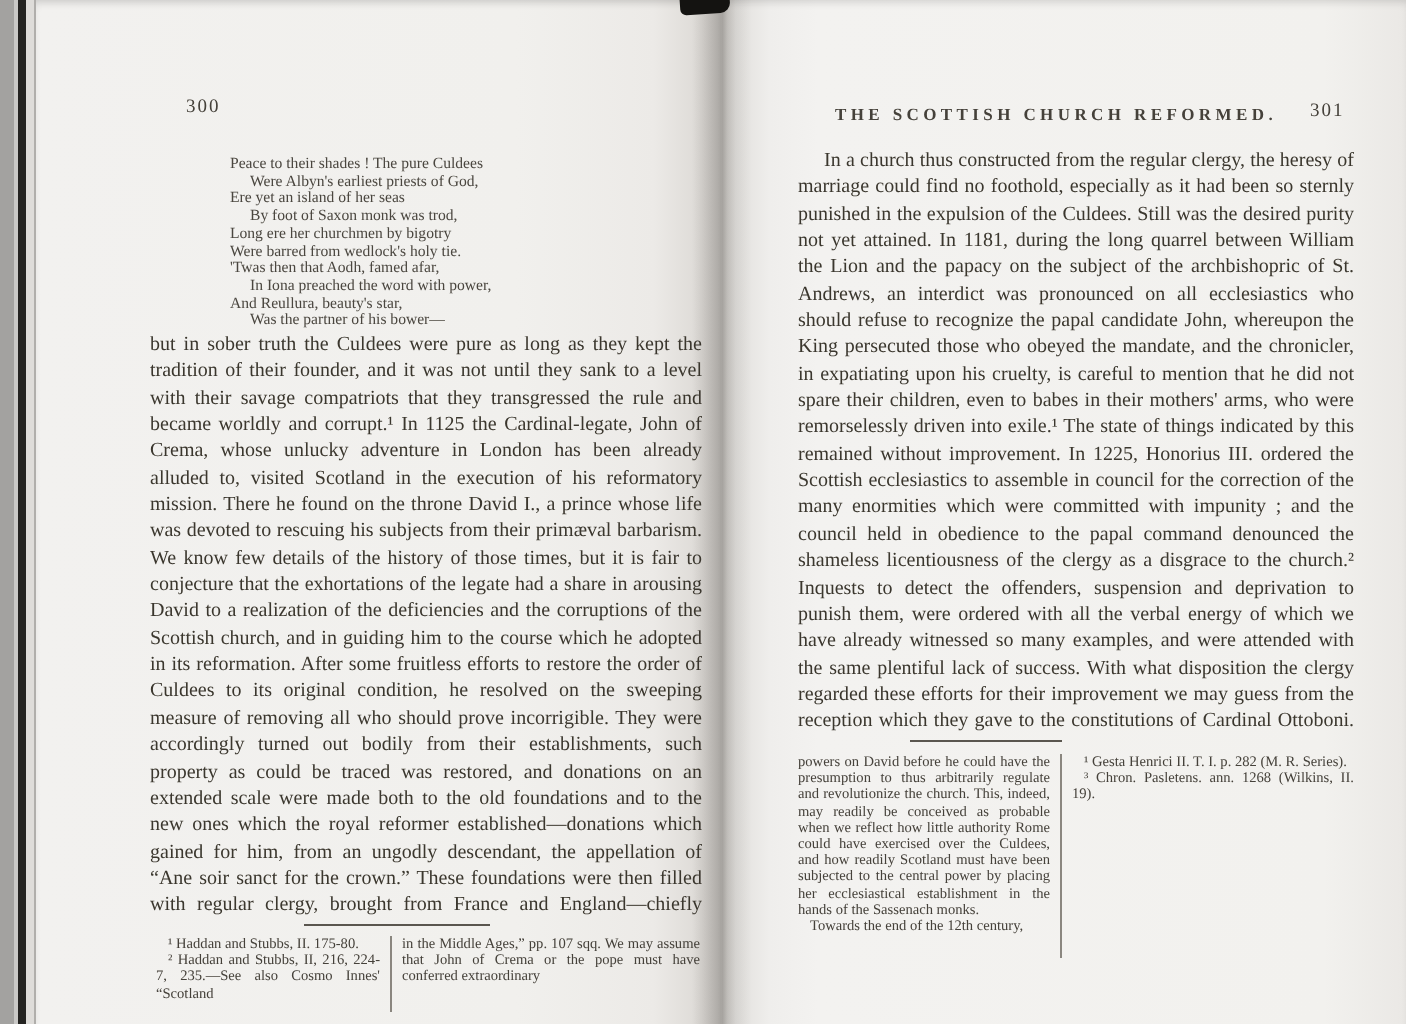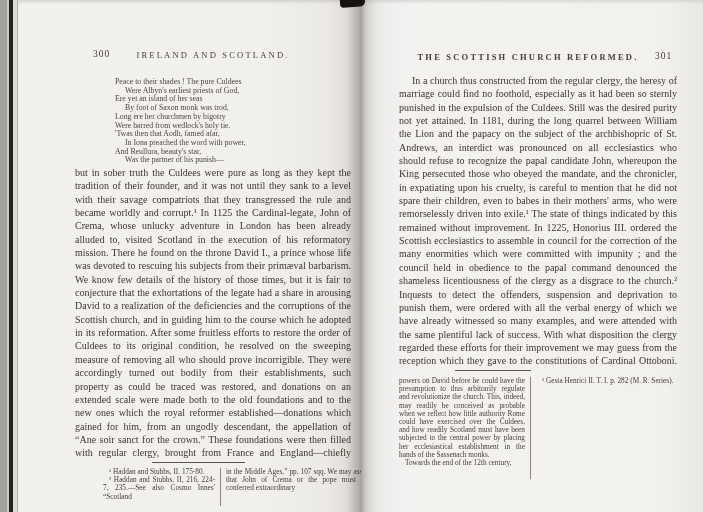--- a/index.html
+++ b/index.html
@@ -71,40 +71,39 @@
 <div id="stage">
 
   <div class="strip s1"></div>
   <div class="strip s2"></div>
   <div class="strip s3"></div>
   <div class="strip s4"></div>
   <div class="strip s5"></div>
 
   <div class="page" id="left-page">
     <div class="page-num" style="left:75px;top:49px;">300</div>
-    <div class="running-head" style="left:57px;top:50px;width:276px;">IRELAND AND SCOTLAND.</div>
 
     <div class="poem" style="left:97px;top:78px;">
       <div class="pl">Peace to their shades !  The pure Culdees</div>
       <div class="pl ind">Were Albyn's earliest priests of God,</div>
       <div class="pl">Ere yet an island of her seas</div>
       <div class="pl ind">By foot of Saxon monk was trod,</div>
       <div class="pl">Long ere her churchmen by bigotry</div>
       <div class="pl">Were barred from wedlock's holy tie.</div>
       <div class="pl">'Twas then that Aodh, famed afar,</div>
       <div class="pl ind">In Iona preached the word with power,</div>
       <div class="pl">And Reullura, beauty's star,</div>
-      <div class="pl ind">Was the partner of his punish—</div>
+      <div class="pl ind">Was the partner of his bower—</div>
     </div>
 
     <div class="body-text" style="left:57px;top:166px;width:276px;height:296px;overflow:hidden;">but in sober truth the Culdees were pure as long as they kept the tradition of their founder, and it was not until they sank to a level with their savage compatriots that they transgressed the rule and became worldly and corrupt.¹  In 1125 the Cardinal-legate, John of Crema, whose unlucky adventure in London has been already alluded to, visited Scotland in the execution of his reformatory mission. There he found on the throne David I., a prince whose life was devoted to rescuing his subjects from their primæval barbarism.  We know few details of the history of those times, but it is fair to conjecture that the exhortations of the legate had a share in arousing David to a realization of the deficiencies and the corruptions of the Scottish church, and in guiding him to the course which he adopted in its reformation.  After some fruitless efforts to restore the order of Culdees to its original condition, he resolved on the sweeping measure of removing all who should prove incorrigible.  They were accordingly turned out bodily from their establishments, such property as could be traced was restored, and donations on an extended scale were made both to the old foundations and to the new ones which the royal reformer established—donations which gained for him, from an ungodly descendant, the appellation of “Ane soir sanct for the crown.”  These foundations were then filled with regular clergy, brought from France and England—chiefly canons of the order of St. Augustin—and the unfortunate Culdees were turned adrift unless they would promise to observe the strictness of monastic rule.  It is probable that in a few places they did so, for references to Culdees still occur occasionally even in the next century, but these measures were effective and practically they and their customs disappeared together.²</div>
 
     <div class="foot-rule" style="left:134px;top:462px;width:93px;"></div>
 
-    <div class="footnotes" style="left:60px;top:468px;width:272px;height:38px;overflow:hidden;margin-left:25px;">
+    <div class="footnotes" style="left:60px;top:468px;width:272px;height:38px;overflow:hidden;">
       <div class="fcol" style="flex:0 0 112px;">
         <p>¹ Haddan and Stubbs, II. 175-80.</p>
         <p>² Haddan and Stubbs, II, 216, 224-7, 235.—See also Cosmo Innes' “Scotland</p>
       </div>
       <div class="fdivider"></div>
       <div class="fcol" style="flex:1;">
         <p style="text-indent:0;">in the Middle Ages,” pp. 107 sqq.  We may assume that John of Crema or the pope must have conferred extraordinary</p>
       </div>
     </div>
   </div>
@@ -118,20 +117,21 @@
     <div class="foot-rule" style="left:94px;top:370px;width:76px;"></div>
 
     <div class="footnotes" style="left:38px;top:377px;width:278px;height:102px;overflow:hidden;">
       <div class="fcol" style="flex:0 0 126px;">
         <p style="text-indent:0;">powers on David before he could have the presumption to thus arbitrarily regulate and revolutionize the church. This, indeed, may readily be conceived as probable when we reflect how little authority Rome could have exercised over the Culdees, and how readily Scotland must have been subjected to the central power by placing her ecclesiastical establishment in the hands of the Sassenach monks.</p>
         <p>Towards the end of the 12th century,</p>
       </div>
       <div class="fdivider"></div>
       <div class="fcol" style="flex:1;">
         <p>¹ Gesta Henrici II. T. I. p. 282 (M. R. Series).</p>
+        <p>³ Chron. Pasletens. ann. 1268 (Wilkins, II. 19).</p>
       </div>
     </div>
   </div>
 
   <div id="gutter-shadow"></div>
   <div id="binding-mark"></div>
 
 </div>
 
 </body></html>

